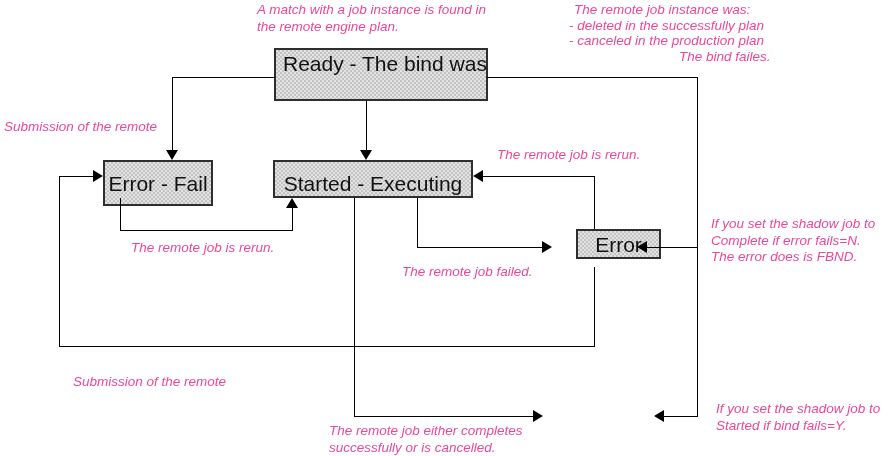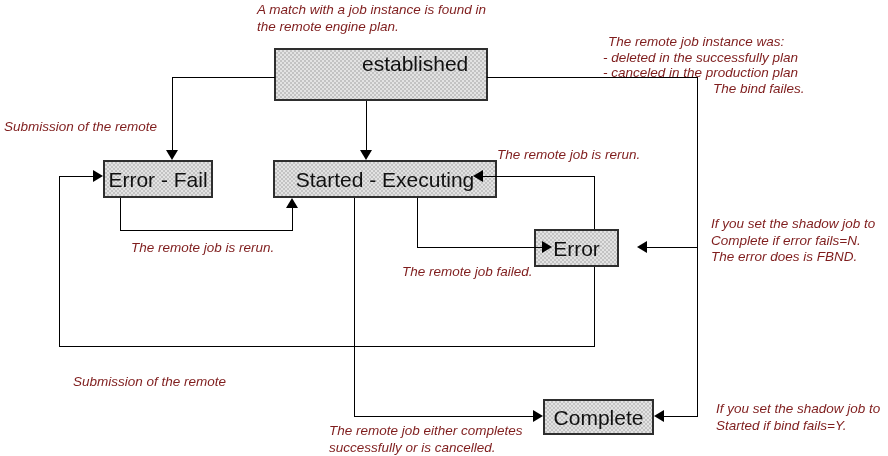--- a/index.html
+++ b/index.html
@@ -37,50 +37,47 @@
   .arr-down{border-left:6px solid transparent;border-right:6px solid transparent;border-top:10px solid #000;}
   .arr-up{border-left:6px solid transparent;border-right:6px solid transparent;border-bottom:10px solid #000;}
   .arr-left{border-top:6px solid transparent;border-bottom:6px solid transparent;border-right:10px solid #000;}
   .arr-right{border-top:6px solid transparent;border-bottom:6px solid transparent;border-left:10px solid #000;}
   
   .ann{
     position:absolute;
     font-style:italic;
     font-size:13.5px;
     line-height:16.5px;
-    color:#7f1d1d;
+    color:#ec4899;
     white-space:nowrap;
   }
   .ann .indent1{padding-left:5px;}
   .ann .indent-big{padding-left:110px;}
 </style>
 </head>
 <body>
 
 <div id="diagram">
 
   <div class="node multi" style="left:274px;top:48px;width:214px;height:53px;">
-    <div class="nl2">established</div>
+    <div class="nl1">Ready - The bind was</div>
   </div>
 
-  <div class="node" style="left:103px;top:160px;width:110px;height:38px;">
+  <div class="node" style="left:103px;top:160px;width:110px;height:46px;">
     <span>Error - Fail</span>
   </div>
 
-  <div class="node" style="left:273px;top:160px;width:224px;height:38px;">
+  <div class="node" style="left:273px;top:160px;width:200px;height:38px;align-items:flex-end;">
     <span>Started - Executing</span>
   </div>
 
-  <div class="node" style="left:534px;top:229px;width:85px;height:38px;">
+  <div class="node" style="left:576px;top:229px;width:85px;height:30px;">
     <span>Error</span>
   </div>
 
-  <div class="node" style="left:543px;top:399px;width:111px;height:36px;">
-    <span>Complete</span>
-  </div>
 
   <div class="hline" style="left:172px;top:77px;width:103px;"></div>
   <div class="vline" style="left:172px;top:77px;height:74px;"></div>
   <div class="arr arr-down" style="left:166px;top:150px;"></div>
 
   <div class="vline" style="left:366px;top:101px;height:50px;"></div>
   <div class="arr arr-down" style="left:360px;top:150px;"></div>
 
   <div class="hline" style="left:487px;top:77px;width:210px;"></div>
   <div class="vline" style="left:697px;top:77px;height:340px;"></div>
@@ -112,21 +109,21 @@
 
   <div class="vline" style="left:354px;top:198px;height:218px;"></div>
   <div class="hline" style="left:354px;top:416px;width:180px;"></div>
   <div class="arr arr-right" style="left:533px;top:410px;"></div>
 
   <div class="ann" style="left:257px;top:2px;">
     <div>A match with a job instance is found in</div>
     <div>the remote engine plan.</div>
   </div>
 
-  <div class="ann" style="left:603px;top:2px;line-height:15.5px;margin-top:32px;">
+  <div class="ann" style="left:569px;top:2px;line-height:15.5px;">
     <div class="indent1">The remote job instance was:</div>
     <div>- deleted in the successfully plan</div>
     <div>- canceled in the production plan</div>
     <div class="indent-big">The bind failes.</div>
   </div>
 
   <div class="ann" style="left:4px;top:119px;">
     <div>Submission of the remote</div>
   </div>
 

